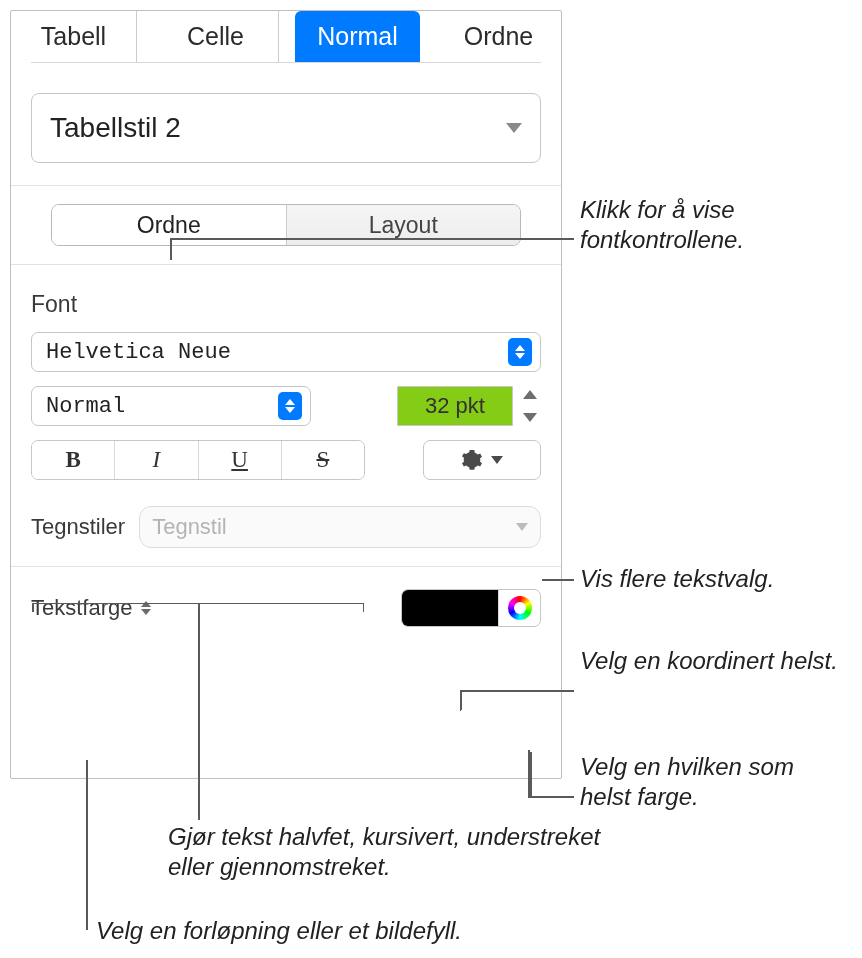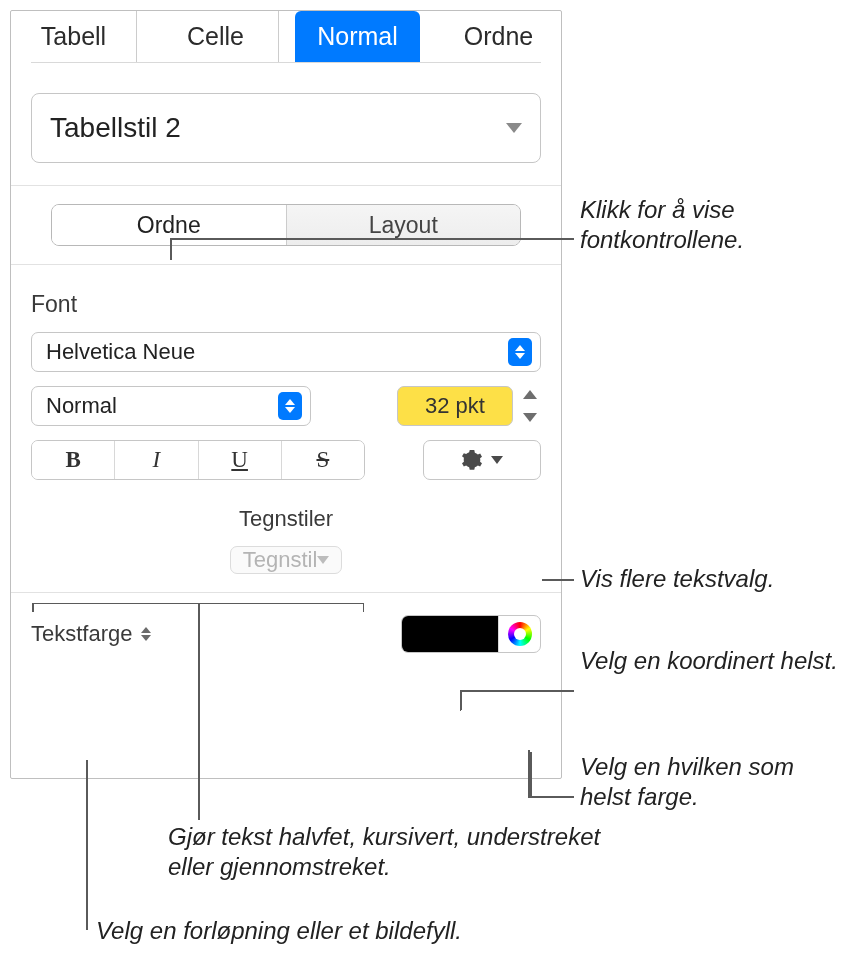--- a/index.html
+++ b/index.html
@@ -103,20 +103,21 @@
   border: 1px solid #c6c6c6;
   border-radius: 7px;
   display: flex;
   align-items: center;
   padding: 0 8px 0 14px;
   background: #fff;
   justify-content: space-between;
   cursor: pointer;
   font-size: 22px;
   color: #222;
+  font-family: Liberation Mono, monospace;
 }
 .dropdown.full { width: 100%; }
 .dropdown.weight { width: 280px; }
 .blue-stepper {
   width: 24px; height: 28px;
   background: #007aff;
   border-radius: 5px;
   display: flex;
   flex-direction: column;
   align-items: center;
@@ -138,26 +139,26 @@
 .size-group {
   display: flex;
   gap: 6px;
   margin-left: auto;
   align-items: center;
 }
 .size-field {
   height: 40px;
   width: 116px;
   border: 1px solid #c6c6c6;
-  border-radius: 7px;
+  border-radius: 1px;
   display: flex;
   align-items: center;
   justify-content: center;
   font-size: 22px;
-  background: #fde047;
+  background: #84cc16;
 }
 .ext-stepper {
   width: 22px; height: 40px;
   display: flex; flex-direction: column;
   justify-content: space-between;
   padding: 4px 0;
 }
 .ext-stepper .s-up, .ext-stepper .s-down {
   width: 0; height: 0; margin: 0 auto;
   border-left: 7px solid transparent;
@@ -214,28 +215,28 @@
   position: absolute;
   border-top: 1.5px solid #5a5a5a;
   height: 10px;
 }
 .bracket::before, .bracket::after {
   content: ""; position: absolute; top: 0; width: 1.5px; height: 8px; background: #5a5a5a;
 }
 .bracket::before { left: 0; } .bracket::after { right: 0; }
 .bracket .tick { position: absolute; left: 50%; top: 0; width: 1.5px; height: 10px; background: #5a5a5a; }
 .charstyle-row {
-  display: flex; align-items: center; margin-top: 26px; gap: 14px; flex-direction: column;
+  display: flex; align-items: center; margin-top: 26px; gap: 14px;
 }
 .charstyle-label { font-size: 22px; color: #3a3a3a; }
 .charstyle-field {
   flex: 1;
   height: 42px;
   border: 1px solid #dcdcdc;
-  border-radius: 7px;
+  border-radius: 12px;
   display: flex;
   align-items: center;
   padding: 0 12px;
   font-size: 22px;
   color: #b4b4b4;
   justify-content: space-between;
   background: #fafafa;
   cursor: pointer;
 }
 .charstyle-field .sm-chev {

